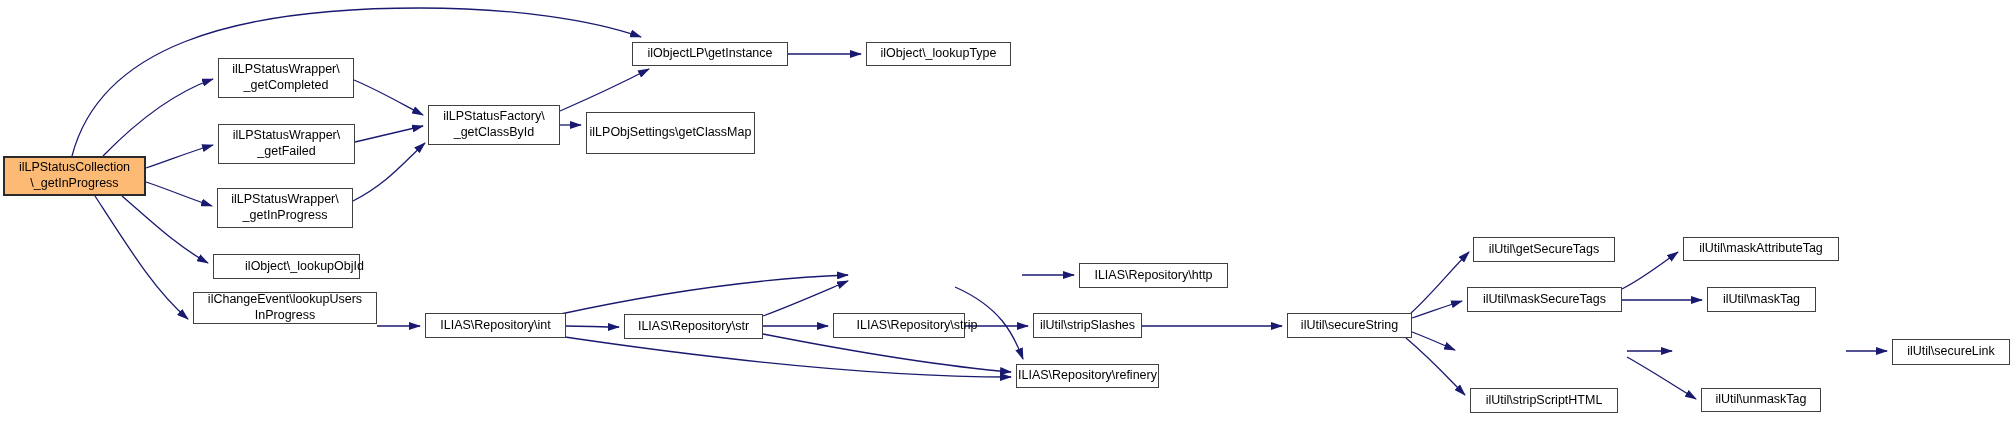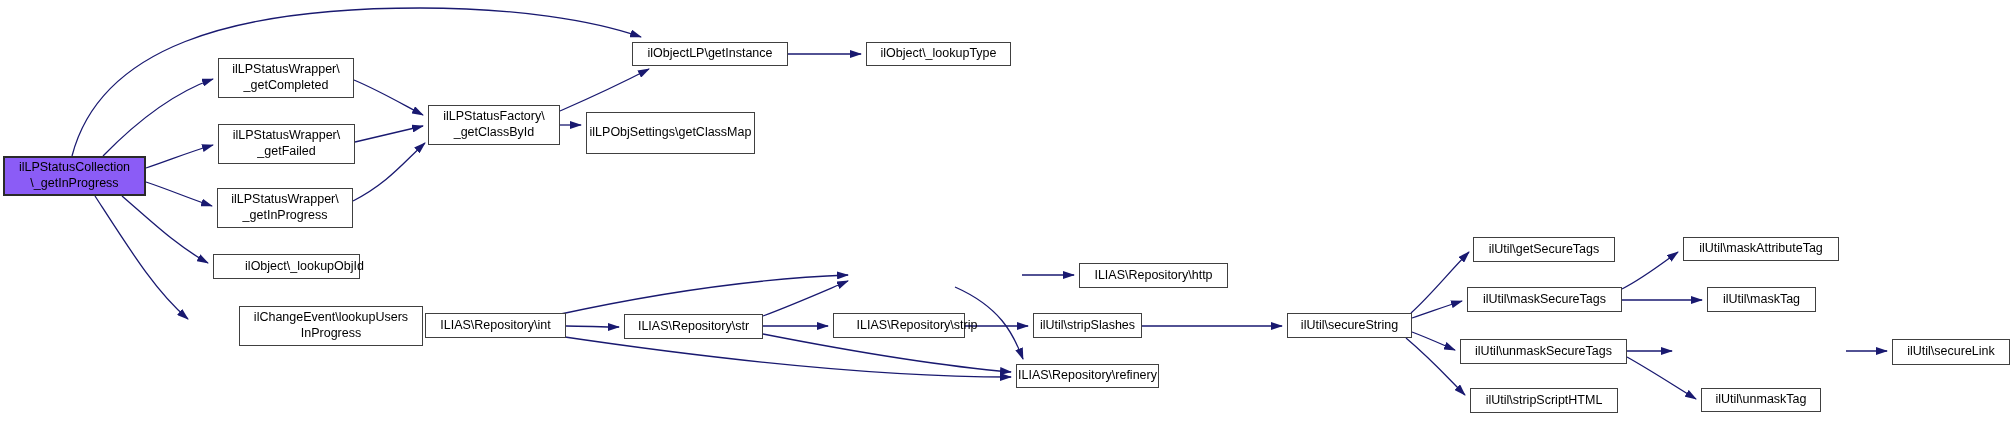--- a/index.html
+++ b/index.html
@@ -30,21 +30,21 @@
     display: flex;
     align-items: center;
     justify-content: center;
     text-align: center;
     font-size: 12.5px;
     line-height: 1.25;
     white-space: pre-line;
     cursor: pointer;
   }
   .node.current {
-    background: #8b5cf6;
+    background: #fdba74;
     border: 2px solid #2a2a2a;
     cursor: default;
   }
 </style>
 </head>
 <body>
 
 <div id="canvas">
   <svg id="edges" viewBox="0 0 2013 421">
     <defs>
@@ -88,35 +88,34 @@
 
 <div class="node current" style="left: 3px; top: 156px; width: 143px; height: 40px;">ilLPStatusCollection
 \_getInProgress</div>
     <div class="node" style="left: 218px; top: 58px; width: 136px; height: 40px;">ilLPStatusWrapper\
 _getCompleted</div>
     <div class="node" style="left: 218px; top: 124px; width: 137px; height: 40px;">ilLPStatusWrapper\
 _getFailed</div>
     <div class="node" style="left: 217px; top: 188px; width: 136px; height: 40px;">ilLPStatusWrapper\
 _getInProgress</div>
     <div class="node" style="left: 213px; top: 254px; width: 147px; height: 25px; padding-left: 36px;">ilObject\_lookupObjId</div>
-    <div class="node" style="left: 193px; top: 306px; width: 184px; height: 40px; margin-left: 46px;">ilChangeEvent\lookupUsers
+    <div class="node" style="left: 193px; top: 292px; width: 184px; height: 32px;">ilChangeEvent\lookupUsers
 InProgress</div>
     <div class="node" style="left: 428px; top: 105px; width: 132px; height: 40px;">ilLPStatusFactory\
 _getClassById</div>
     <div class="node" style="left: 632px; top: 42px; width: 156px; height: 24px;">ilObjectLP\getInstance</div>
     <div class="node" style="left: 866px; top: 42px; width: 145px; height: 24px;">ilObject\_lookupType</div>
     <div class="node" style="left: 586px; top: 112px; width: 169px; height: 42px;">ilLPObjSettings\getClassMap</div>
     <div class="node" style="left: 425px; top: 313px; width: 141px; height: 25px;">ILIAS\Repository\int</div>
     <div class="node" style="left: 624px; top: 314px; width: 139px; height: 25px;">ILIAS\Repository\str</div>
     <div class="node" style="left: 1079px; top: 263px; width: 149px; height: 25px;">ILIAS\Repository\http</div>
     <div class="node" style="left: 833px; top: 313px; width: 132px; height: 25px; padding-left: 36px;">ILIAS\Repository\strip</div>
     <div class="node" style="left: 1033px; top: 313px; width: 109px; height: 25px;">ilUtil\stripSlashes</div>
     <div class="node" style="left: 1016px; top: 364px; width: 143px; height: 24px;">ILIAS\Repository\refinery</div>
     <div class="node" style="left: 1287px; top: 313px; width: 125px; height: 25px;">ilUtil\secureString</div>
     <div class="node" style="left: 1473px; top: 237px; width: 142px; height: 25px;">ilUtil\getSecureTags</div>
     <div class="node" style="left: 1467px; top: 287px; width: 155px; height: 25px;">ilUtil\maskSecureTags</div>
     <div class="node" style="left: 1683px; top: 237px; width: 156px; height: 24px;">ilUtil\maskAttributeTag</div>
     <div class="node" style="left: 1707px; top: 287px; width: 109px; height: 25px;">ilUtil\maskTag</div>
-    <div class="node" style="left: 1460px; top: 339px; width: 167px; height: 25px;">ilUtil\unmaskSecureTags</div>
     <div class="node" style="left: 1892px; top: 339px; width: 118px; height: 26px;">ilUtil\secureLink</div>
     <div class="node" style="left: 1470px; top: 388px; width: 148px; height: 25px;">ilUtil\stripScriptHTML</div>
     <div class="node" style="left: 1701px; top: 388px; width: 120px; height: 24px;">ilUtil\unmaskTag</div>
   </div>
 
 </body></html>

